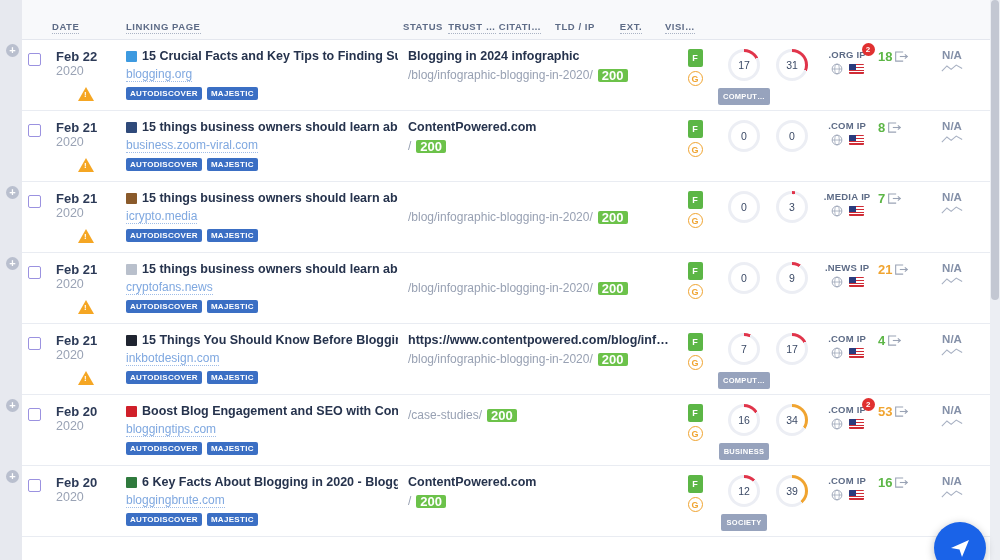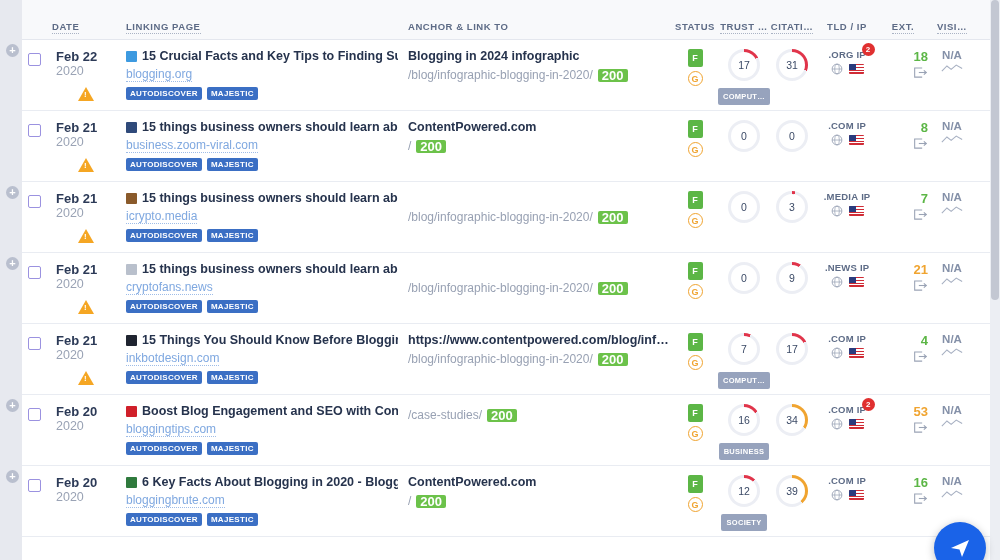--- a/index.html
+++ b/index.html
@@ -187,21 +187,21 @@
     position: absolute; inset: 0;
     background: repeating-linear-gradient(
       to bottom, #d02b35 0 1.4px, #fff 1.4px 2.8px);
   }
   .flag .canton {
     position: absolute; left: 0; top: 0; width: 7px; height: 5.5px;
     background: #2a3b7d;
   }
 
   
-  .extwrap { display: flex; flex-direction: column; align-items: flex-end; gap: 2px; }
+  .extwrap { display: flex; align-items: center; gap: 2px; }
   .extnum { font-size: 13px; font-weight: 700; }
 
   
   .viswrap { display: flex; flex-direction: column; align-items: center; gap: 2px; }
   .visna { font-size: 11.5px; color: #8490a8; font-weight: 600; }
 
   .chatbtn {
     position: absolute; right: 14px; bottom: -14px;
     width: 52px; height: 52px; border-radius: 50%;
     background: #1a63e8;
@@ -222,23 +222,20 @@
 
   <div class="table">
 
     <div class="thead">
       <div class="c-check"></div>
       <div class="c-date">
         <span class="th dotted th-in">DATE</span>
       </div>
       <div class="c-link">
         <span class="th dotted th-in">LINKING PAGE</span>
-      </div>
-      <div class="c-anch">
-        <span class="th th-in">ANCHOR &amp; LINK TO</span>
       </div>
       <div class="c-stat">
         <span class="th th-in">STATUS</span>
       </div>
       <div class="c-trust">
         <span class="th dotted th-in">TRUST …</span>
       </div>
       <div class="c-cit">
         <span class="th dotted th-in">CITATI…</span>
       </div>

